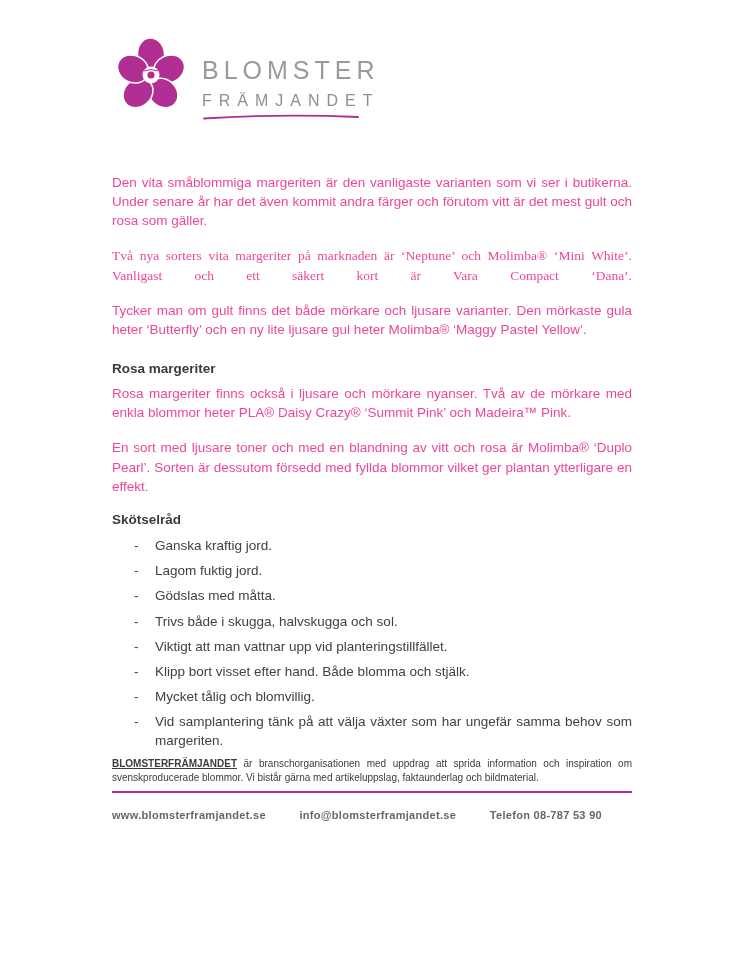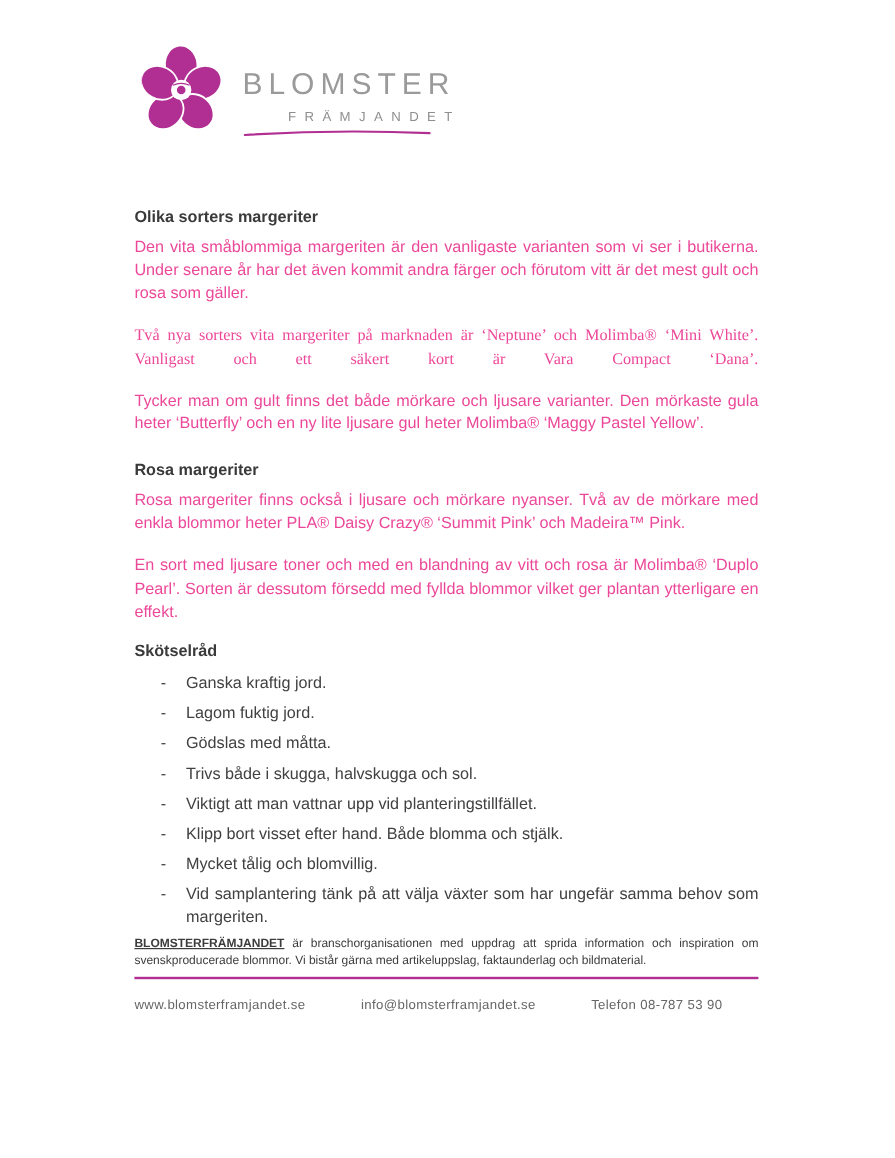--- a/index.html
+++ b/index.html
@@ -6,39 +6,39 @@
   html,body { background:#ffffff; }
   body { font-family:"Liberation Sans", sans-serif; color:#3f3f3f; }
   .page {
     width:746px; height:965px; margin:0 auto; background:#fff;
     padding:36px 114px 0 112px; position:relative; overflow:hidden;
   }
   
   .logo { display:flex; align-items:flex-start; gap:16px; margin-left:6px; margin-bottom:52px; }
   .logo-text { padding-top:20px; }
   .brand-top { font-size:25px; letter-spacing:5px; color:#9a9a9a; font-weight:400; }
-  .brand-bottom { font-size:11px; letter-spacing:7px; color:#8f8f8f; margin-top:7px;margin-left:38px; }
+  .brand-bottom { font-size:16px; letter-spacing:7px; color:#8f8f8f; margin-top:7px; }
   .swoosh { display:block; margin-top:2px; }
   
   h2 { font-size:13.5px; font-weight:700; color:#3a3a3a; margin:0 0 8px 0; }
   p.body { font-size:13.5px; line-height:1.42; text-align:justify; color:#ec4899; margin:0 0 16px 0; }
   p.force-last { text-align-last:justify;font-family:Liberation Serif, serif; }
   .gap-lg { margin-top:22px; }
   .gap-md { margin-top:6px; }
   
   ul.care { list-style:none; margin:10px 0 0 22px; }
   ul.care li { display:flex; font-size:13.5px; line-height:1.35; color:#414141; margin-bottom:7px; text-align:justify; }
   ul.care li .dash { flex:0 0 21px; }
   ul.care li .txt { flex:1; }
   
   .footer { margin-top:2px; }
   .about { font-size:10px; line-height:1.4; color:#3c3c3c; text-align:justify; }
   .about strong { font-weight:700;text-decoration:underline; }
   .divider { height:2px; background:#b12f92; margin-top:6px; }
-  .contact { display:flex; justify-content:space-between; padding-right:30px; margin-top:16px; font-size:11px; color:#666; letter-spacing:0.3px; }
+  .contact { display:flex; justify-content:space-between; padding-right:30px; margin-top:16px; font-size:11px; color:#666; letter-spacing:0.3px;font-weight:bold; }
   .contact .link { cursor:pointer; }
 </style>
 </head>
 <body>
 
 <div class="page">
 
   <header class="logo">
     <svg width="68" height="85" viewBox="0 0 68 85" aria-hidden="true">
       <g fill="#b12f92" stroke="#ffffff" stroke-width="1.5">
@@ -55,21 +55,20 @@
     <div class="logo-text">
       <div class="brand-top">BLOMSTER</div>
       <div class="brand-bottom">FRÄMJANDET</div>
       <svg class="swoosh" width="158" height="9" viewBox="0 0 158 9" aria-hidden="true">
         <path d="M2 6.5 Q 79 1.5 156 5" stroke="#b12f92" stroke-width="1.8" fill="none" stroke-linecap="round"></path>
       </svg>
     </div>
   </header>
 
   <section>
-    <h2>Olika sorters margeriter</h2>
     <p class="body">Den vita småblommiga margeriten är den vanligaste varianten som vi ser i butikerna. Under senare år har det även kommit andra färger och förutom vitt är det mest gult och rosa som gäller.</p>
   </section>
 
   <section>
     <p class="body force-last">Två nya sorters vita margeriter på marknaden är ‘Neptune’ och Molimba® ‘Mini White’. Vanligast och ett säkert kort är Vara Compact ‘Dana’.</p>
   </section>
 
   <section>
     <p class="body">Tycker man om gult finns det både mörkare och ljusare varianter. Den mörkaste gula heter ‘Butterfly’ och en ny lite ljusare gul heter Molimba® ‘Maggy Pastel Yellow’.</p>
   </section>

